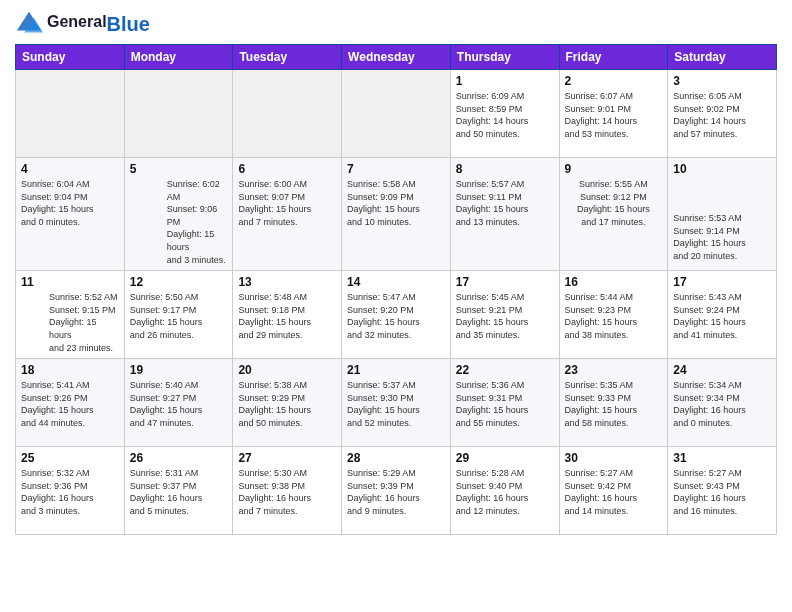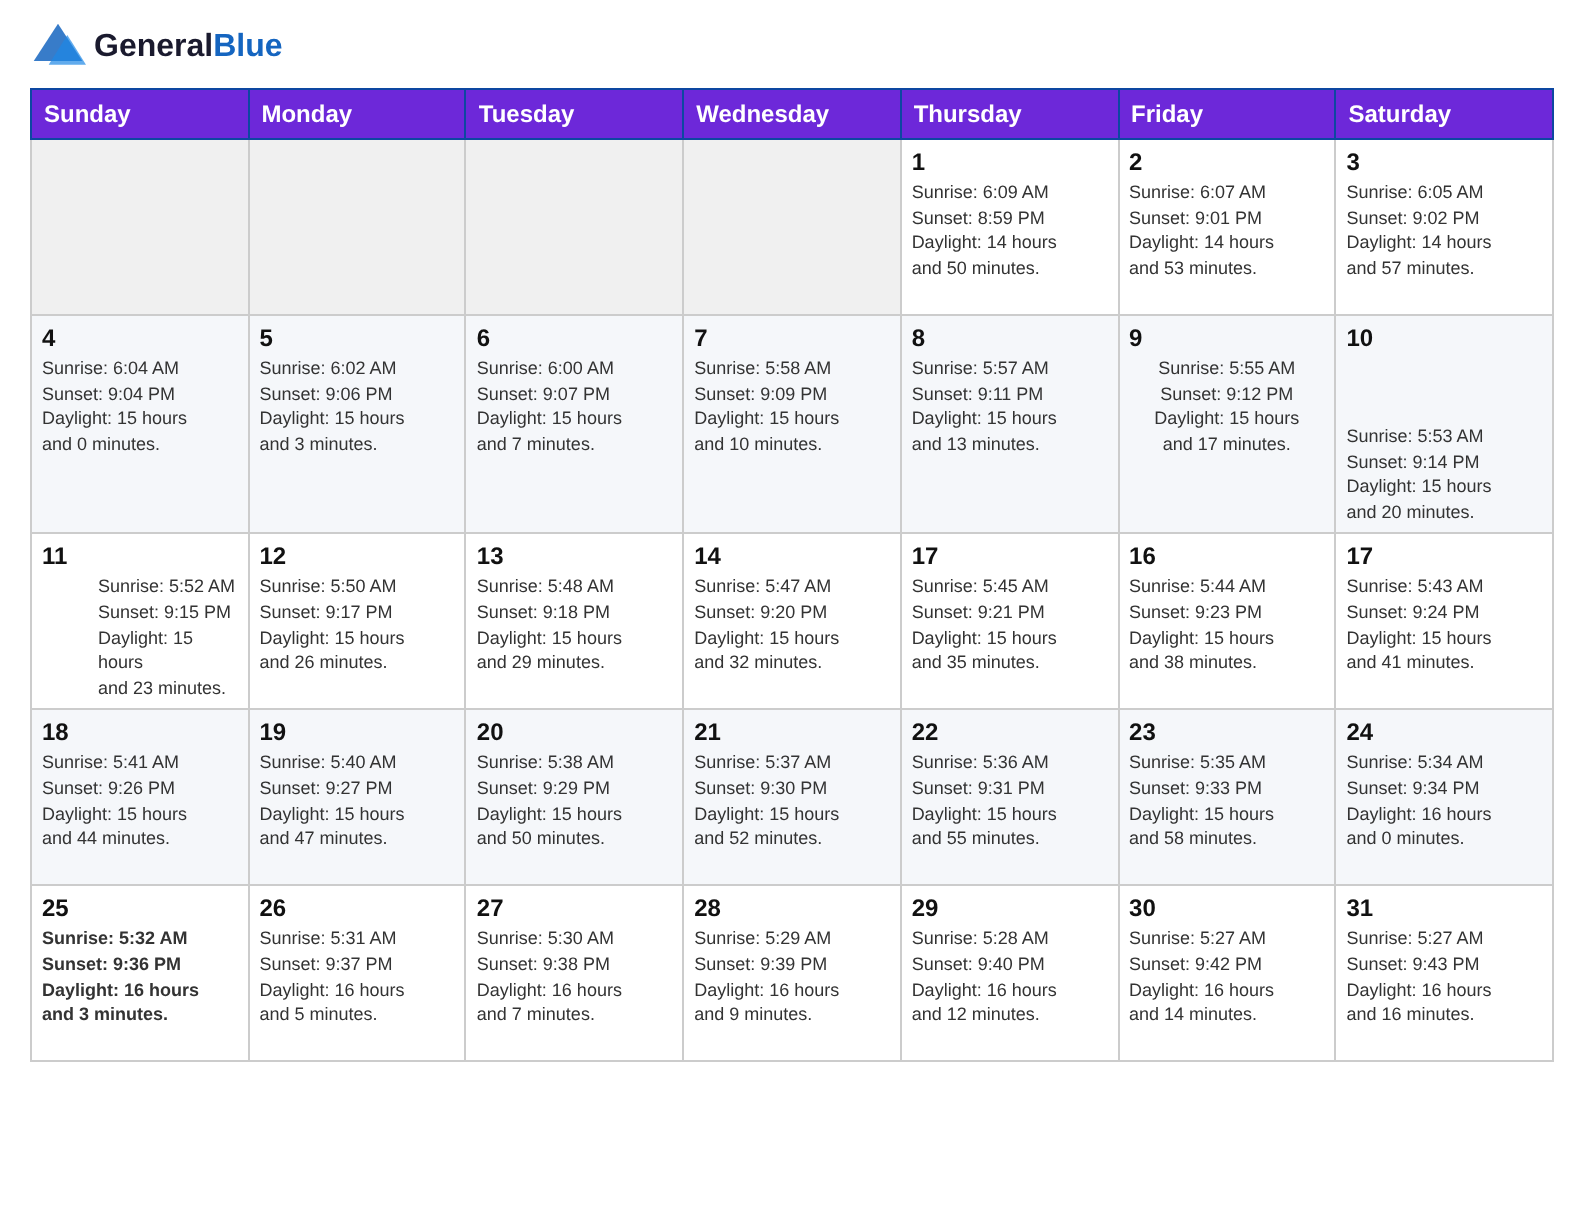--- a/index.html
+++ b/index.html
@@ -25,21 +25,21 @@
       display: flex;
       flex-direction: row;
       line-height: 1.1;
     }
     .logo-general {
       font-size: 16px;
       font-weight: bold;
       color: #1a1a2e;
     }
     .logo-blue {
-      font-size: 16px;
+      font-size: 20px;
       font-weight: bold;
       color: #1565c0;
     }
     .logo-icon {
       width: 28px;
       height: 28px;
     }
     .title-block {
       text-align: right;
     }
@@ -154,21 +154,21 @@
       <tr>
         <td>
           <span class="day-number">4</span>
           <div class="day-info" style="white-space: pre-line;">Sunrise: 6:04 AM
 Sunset: 9:04 PM
 Daylight: 15 hours
 and 0 minutes.</div>
         </td>
         <td>
           <span class="day-number">5</span>
-          <div class="day-info" style="white-space: pre-line;">Sunrise: 6:02 AM
+          <div class="day-info" style="white-space: pre-line; margin-left: 37px;">Sunrise: 6:02 AM
 Sunset: 9:06 PM
 Daylight: 15 hours
 and 3 minutes.</div>
         </td>
         <td>
           <span class="day-number">6</span>
           <div class="day-info" style="white-space: pre-line;">Sunrise: 6:00 AM
 Sunset: 9:07 PM
 Daylight: 15 hours
 and 7 minutes.</div>
@@ -300,21 +300,21 @@
           <span class="day-number">24</span>
           <div class="day-info" style="white-space: pre-line;">Sunrise: 5:34 AM
 Sunset: 9:34 PM
 Daylight: 16 hours
 and 0 minutes.</div>
         </td>
       </tr>
       <tr>
         <td>
           <span class="day-number">25</span>
-          <div class="day-info" style="white-space: pre-line; font-weight: bold;">Sunrise: 5:32 AM
+          <div class="day-info" style="white-space: pre-line;">Sunrise: 5:32 AM
 Sunset: 9:36 PM
 Daylight: 16 hours
 and 3 minutes.</div>
         </td>
         <td>
           <span class="day-number">26</span>
           <div class="day-info" style="white-space: pre-line;">Sunrise: 5:31 AM
 Sunset: 9:37 PM
 Daylight: 16 hours
 and 5 minutes.</div>

